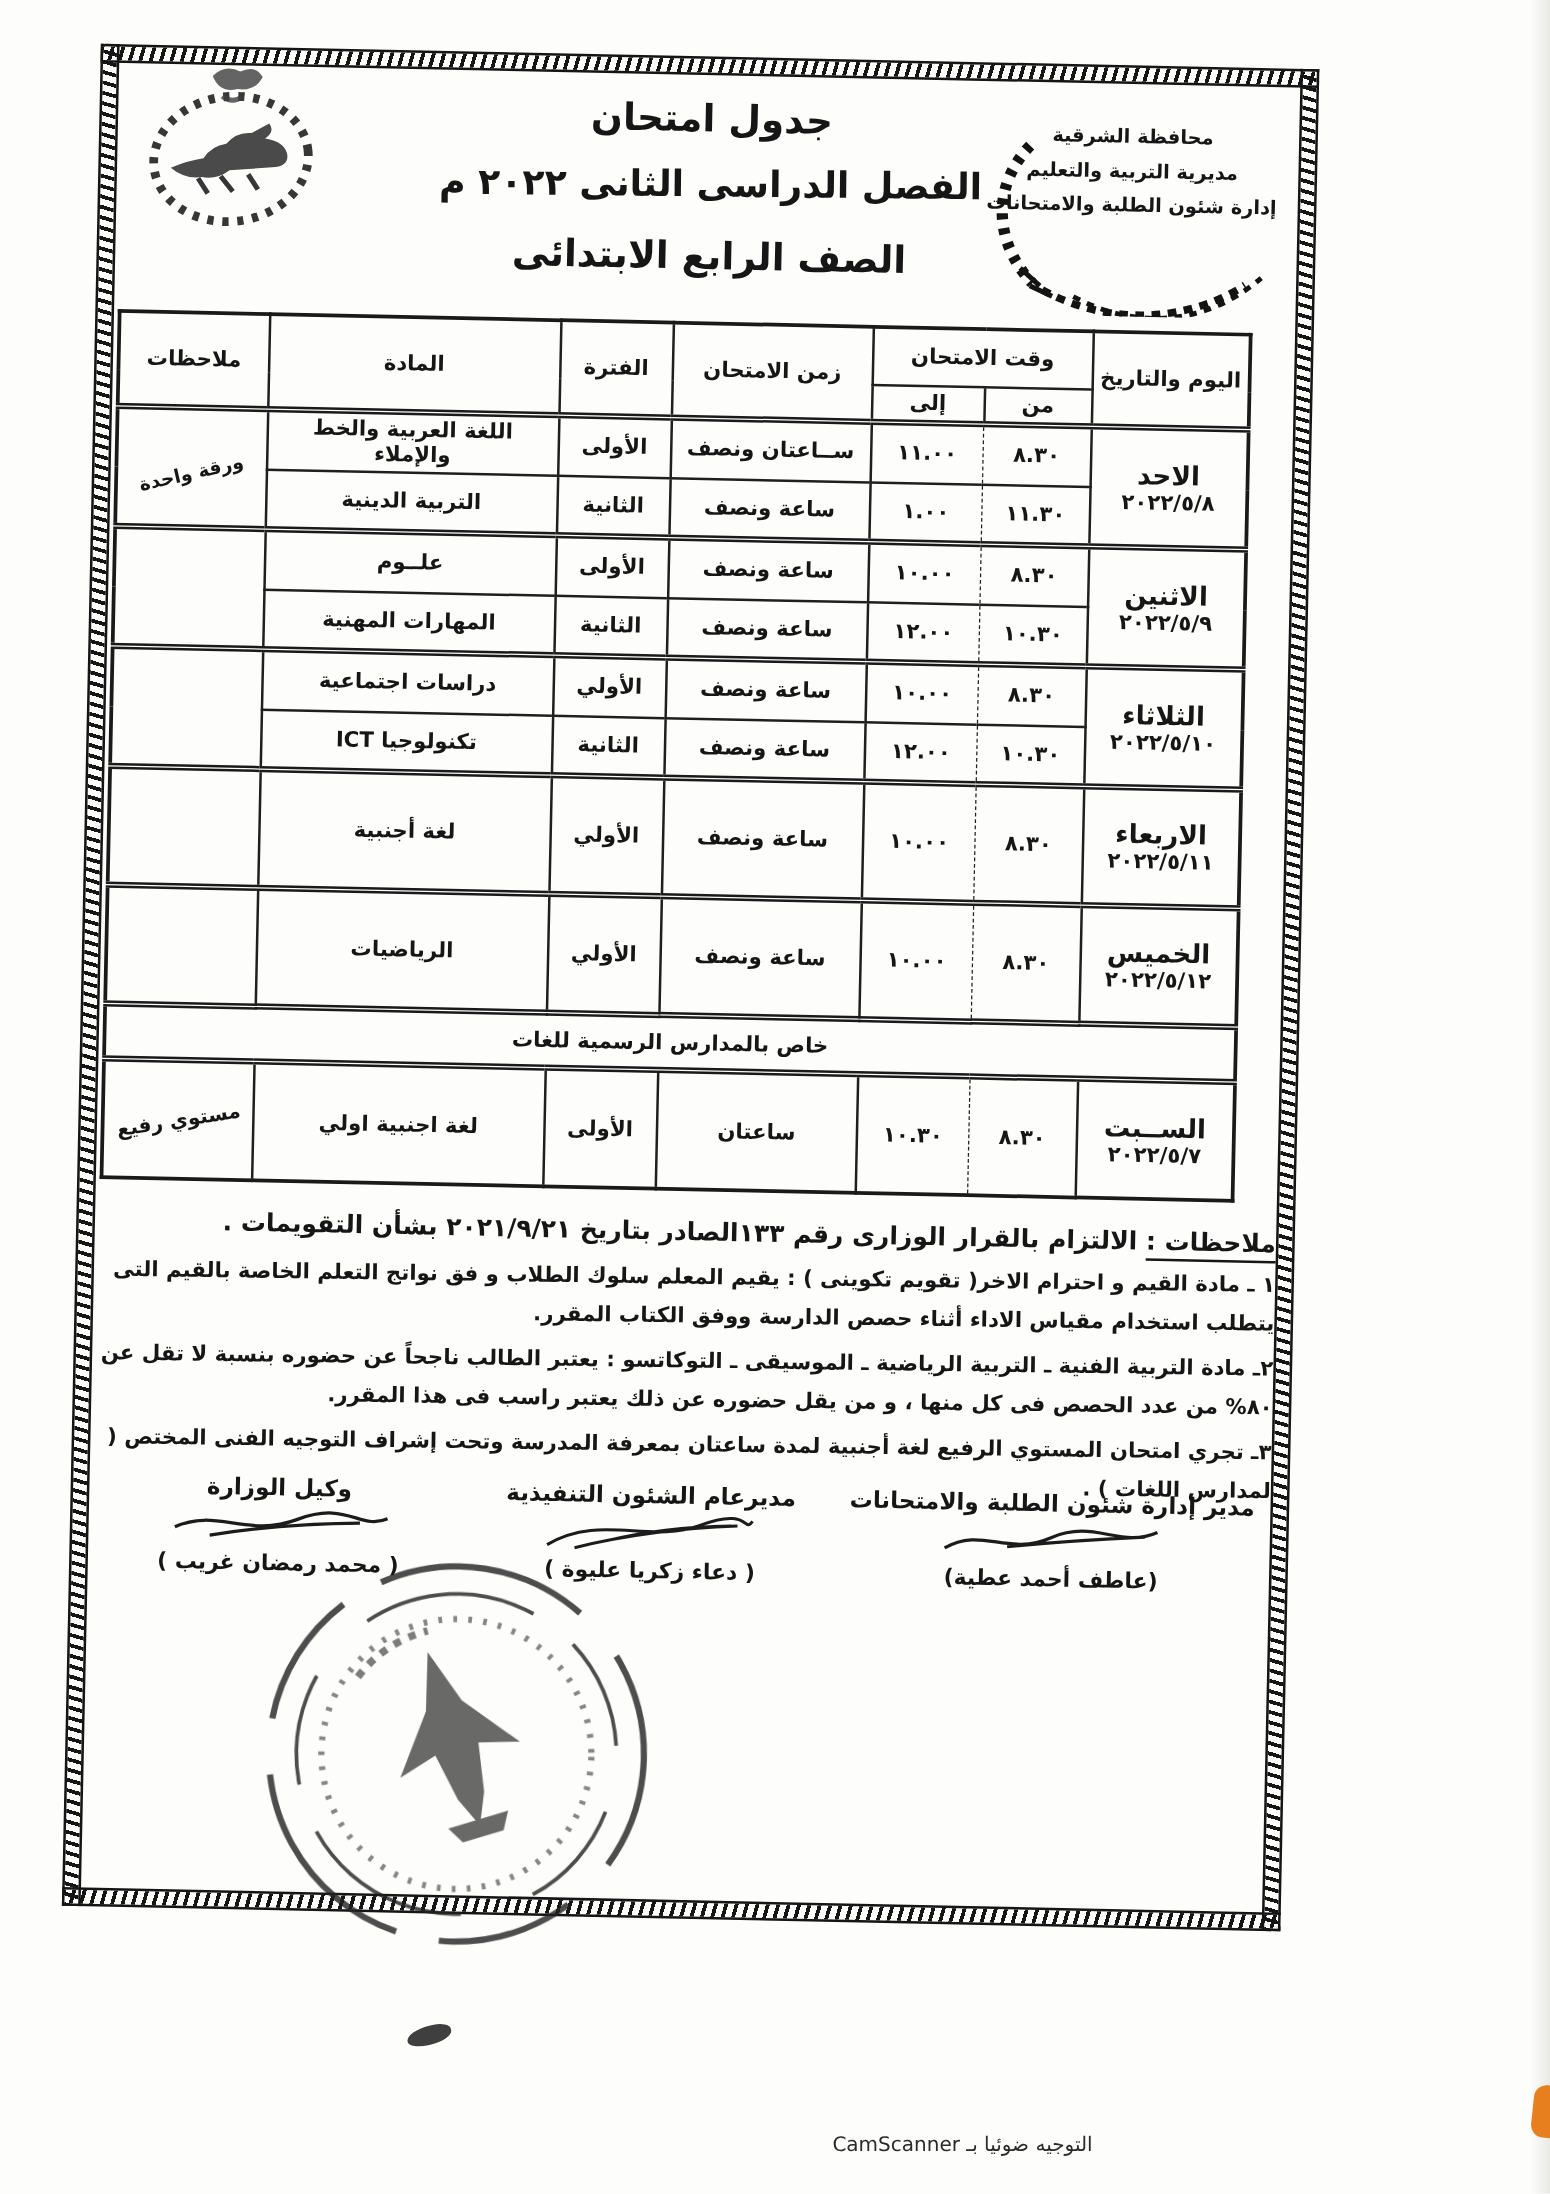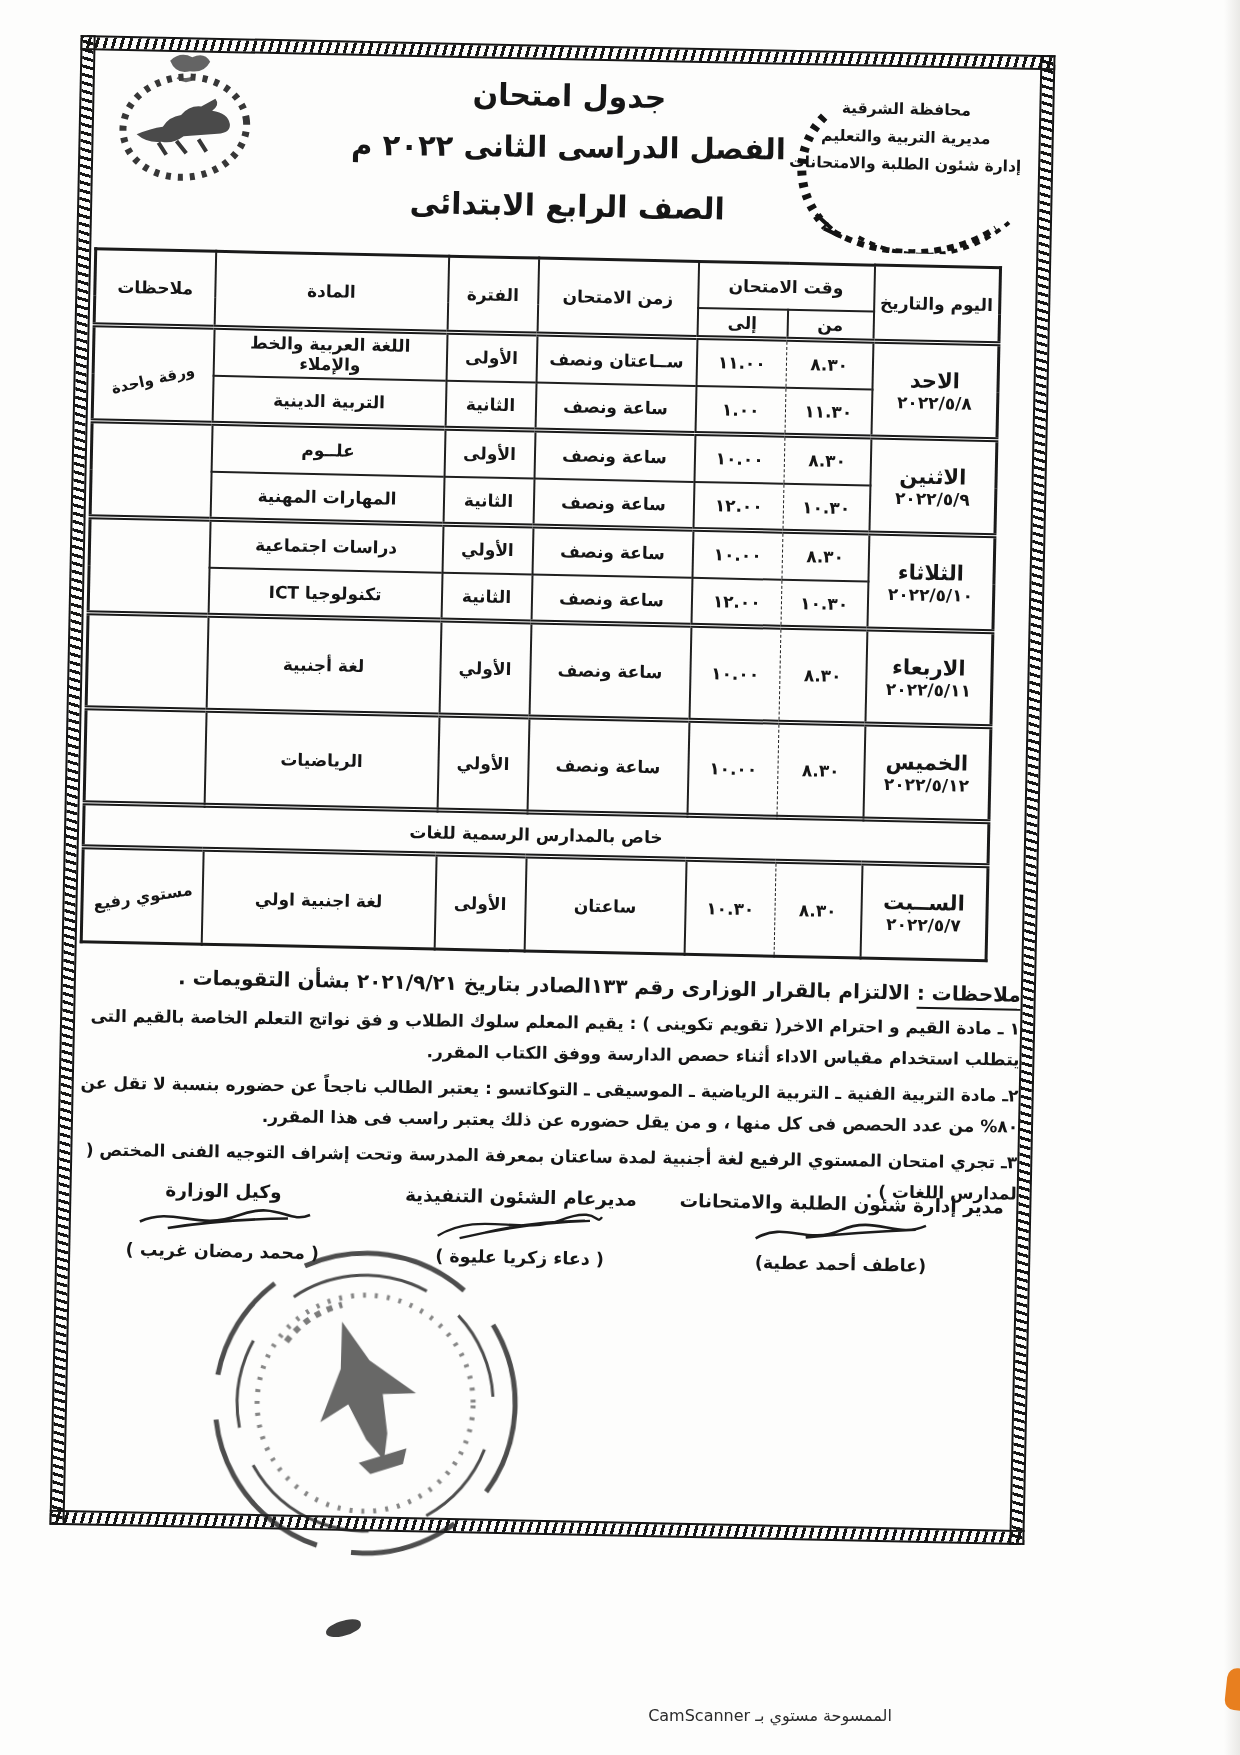--- a/index.html
+++ b/index.html
@@ -320,15 +320,15 @@
         <path d="M150 235 h50 l-8 14 h-34 z" fill="#232323"></path>
       </g>
       <path d="M95 120 q20 -28 55 -38" fill="none" stroke="#262626" stroke-width="6" stroke-dasharray="6 7" opacity=".75"></path>
     </svg>
   </div>
   <div class="ink-blob"></div>
 
 </div>
 
 <div class="cs-footer">
-  <span>الممسوحة مستوي بـ CamScanner</span>
+  <span>التوجيه ضوئيا بـ CamScanner</span>
 </div>
 <div class="cs-fragment"></div>
 
 </body></html>

